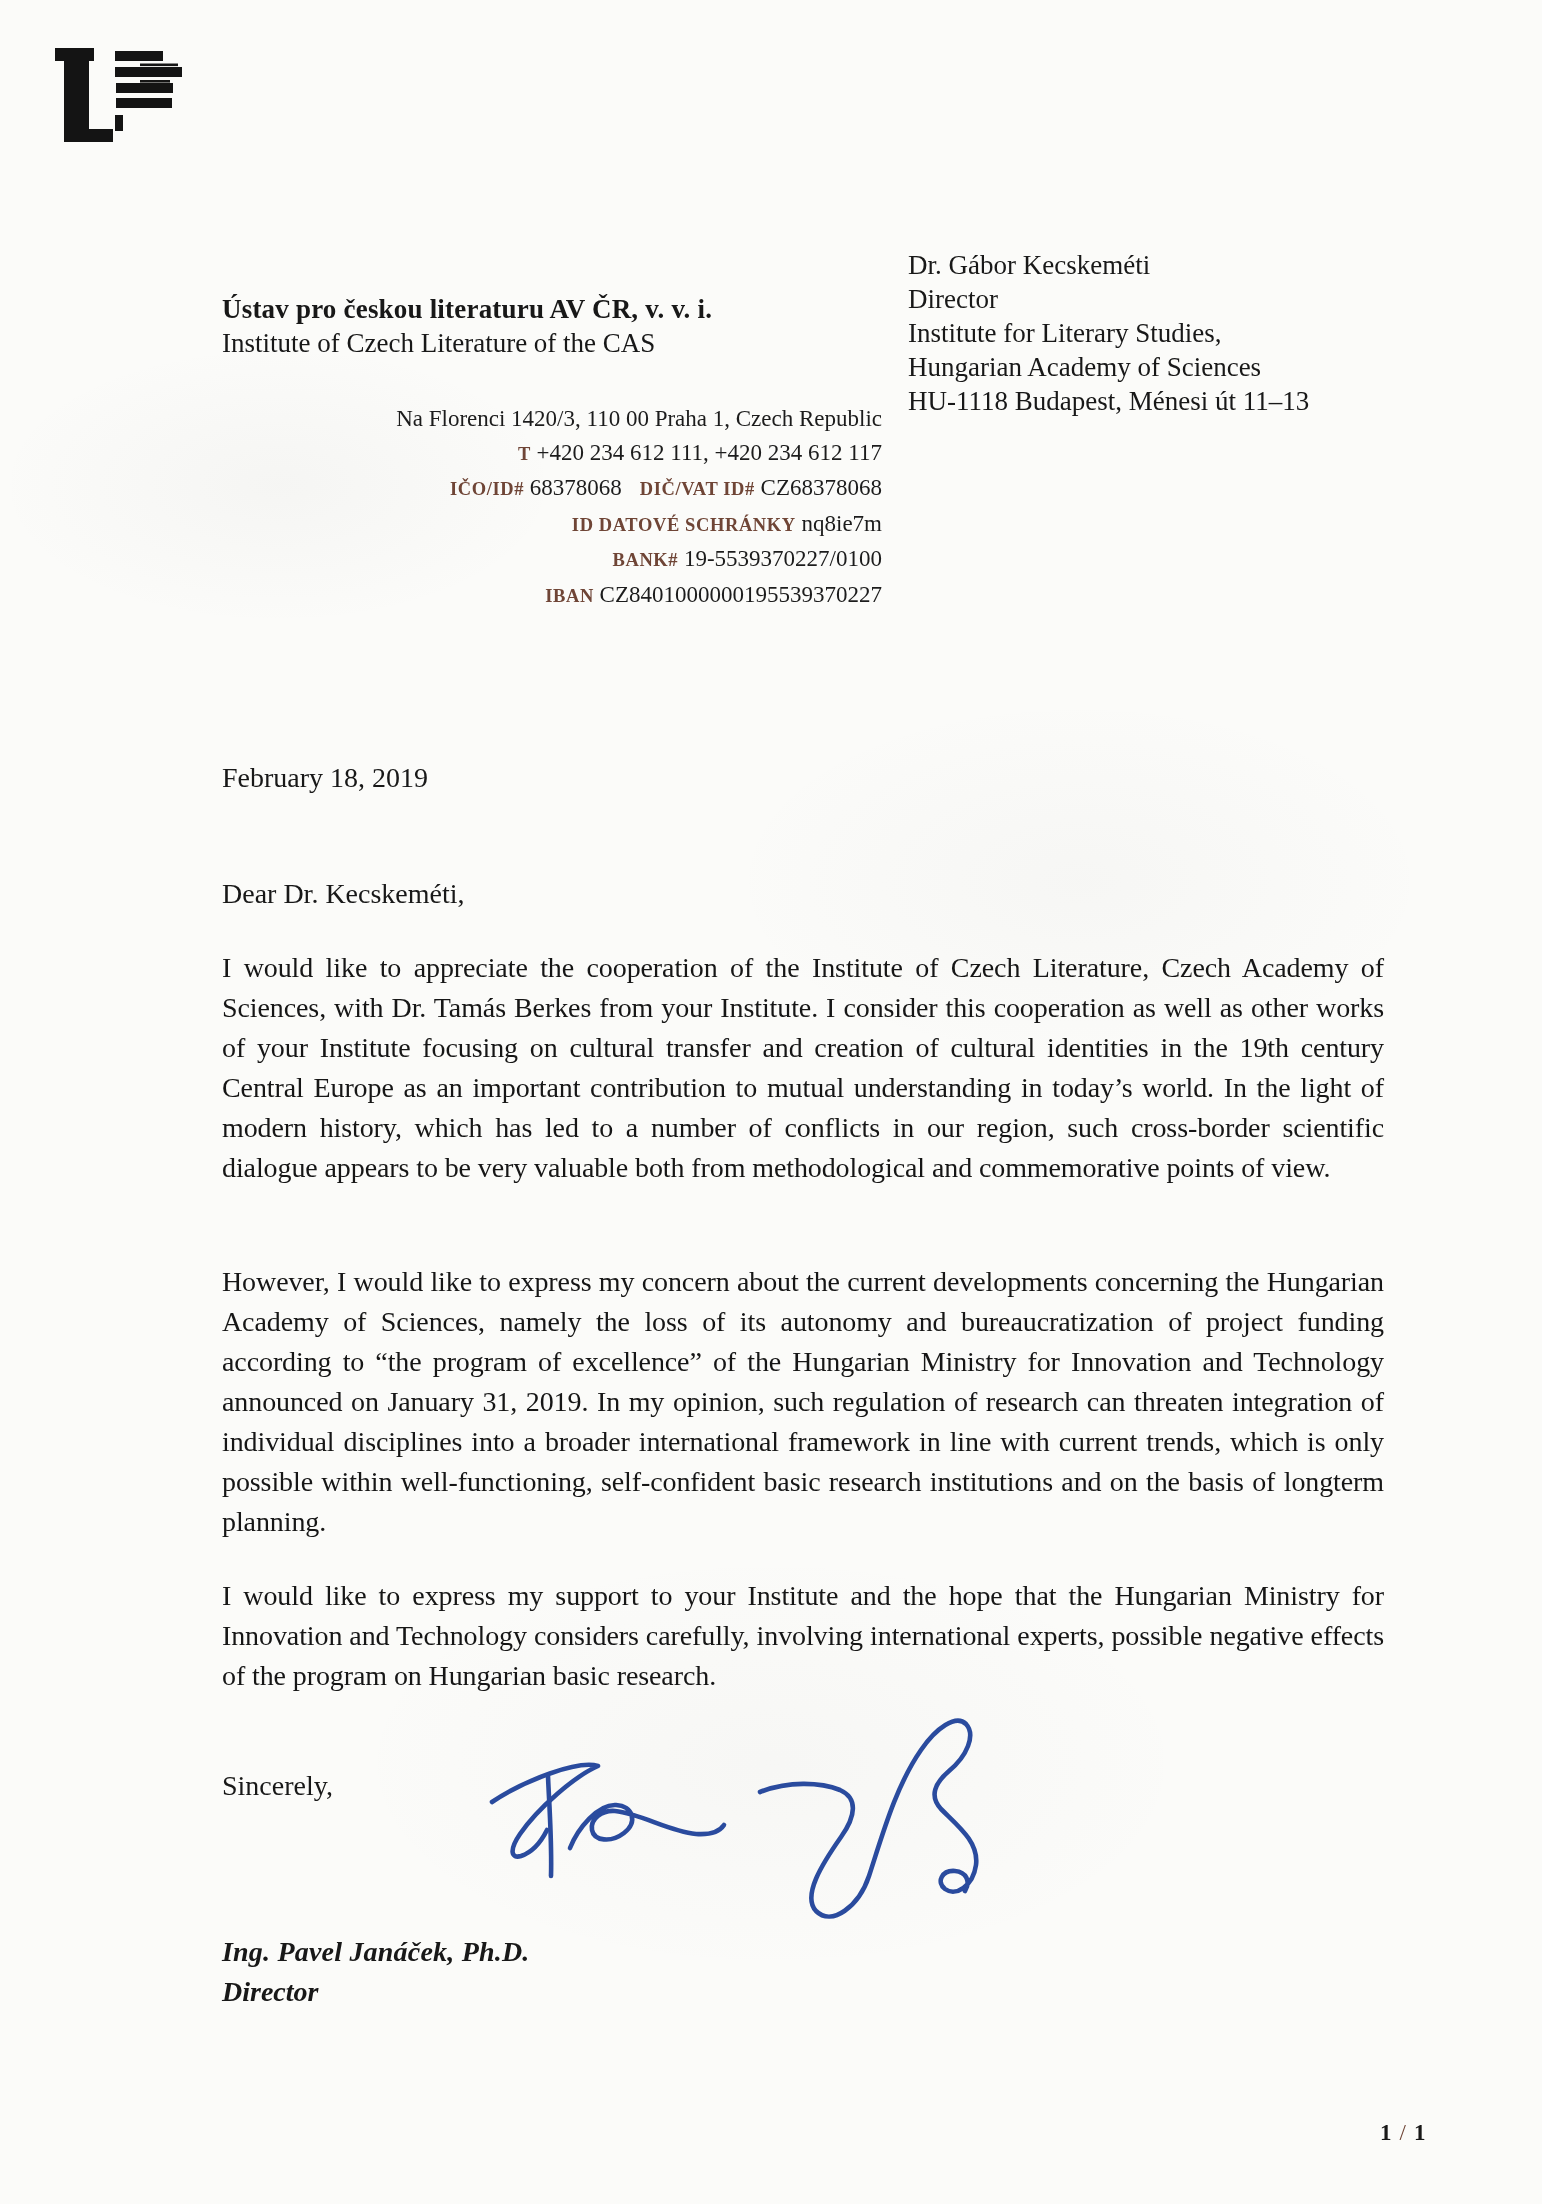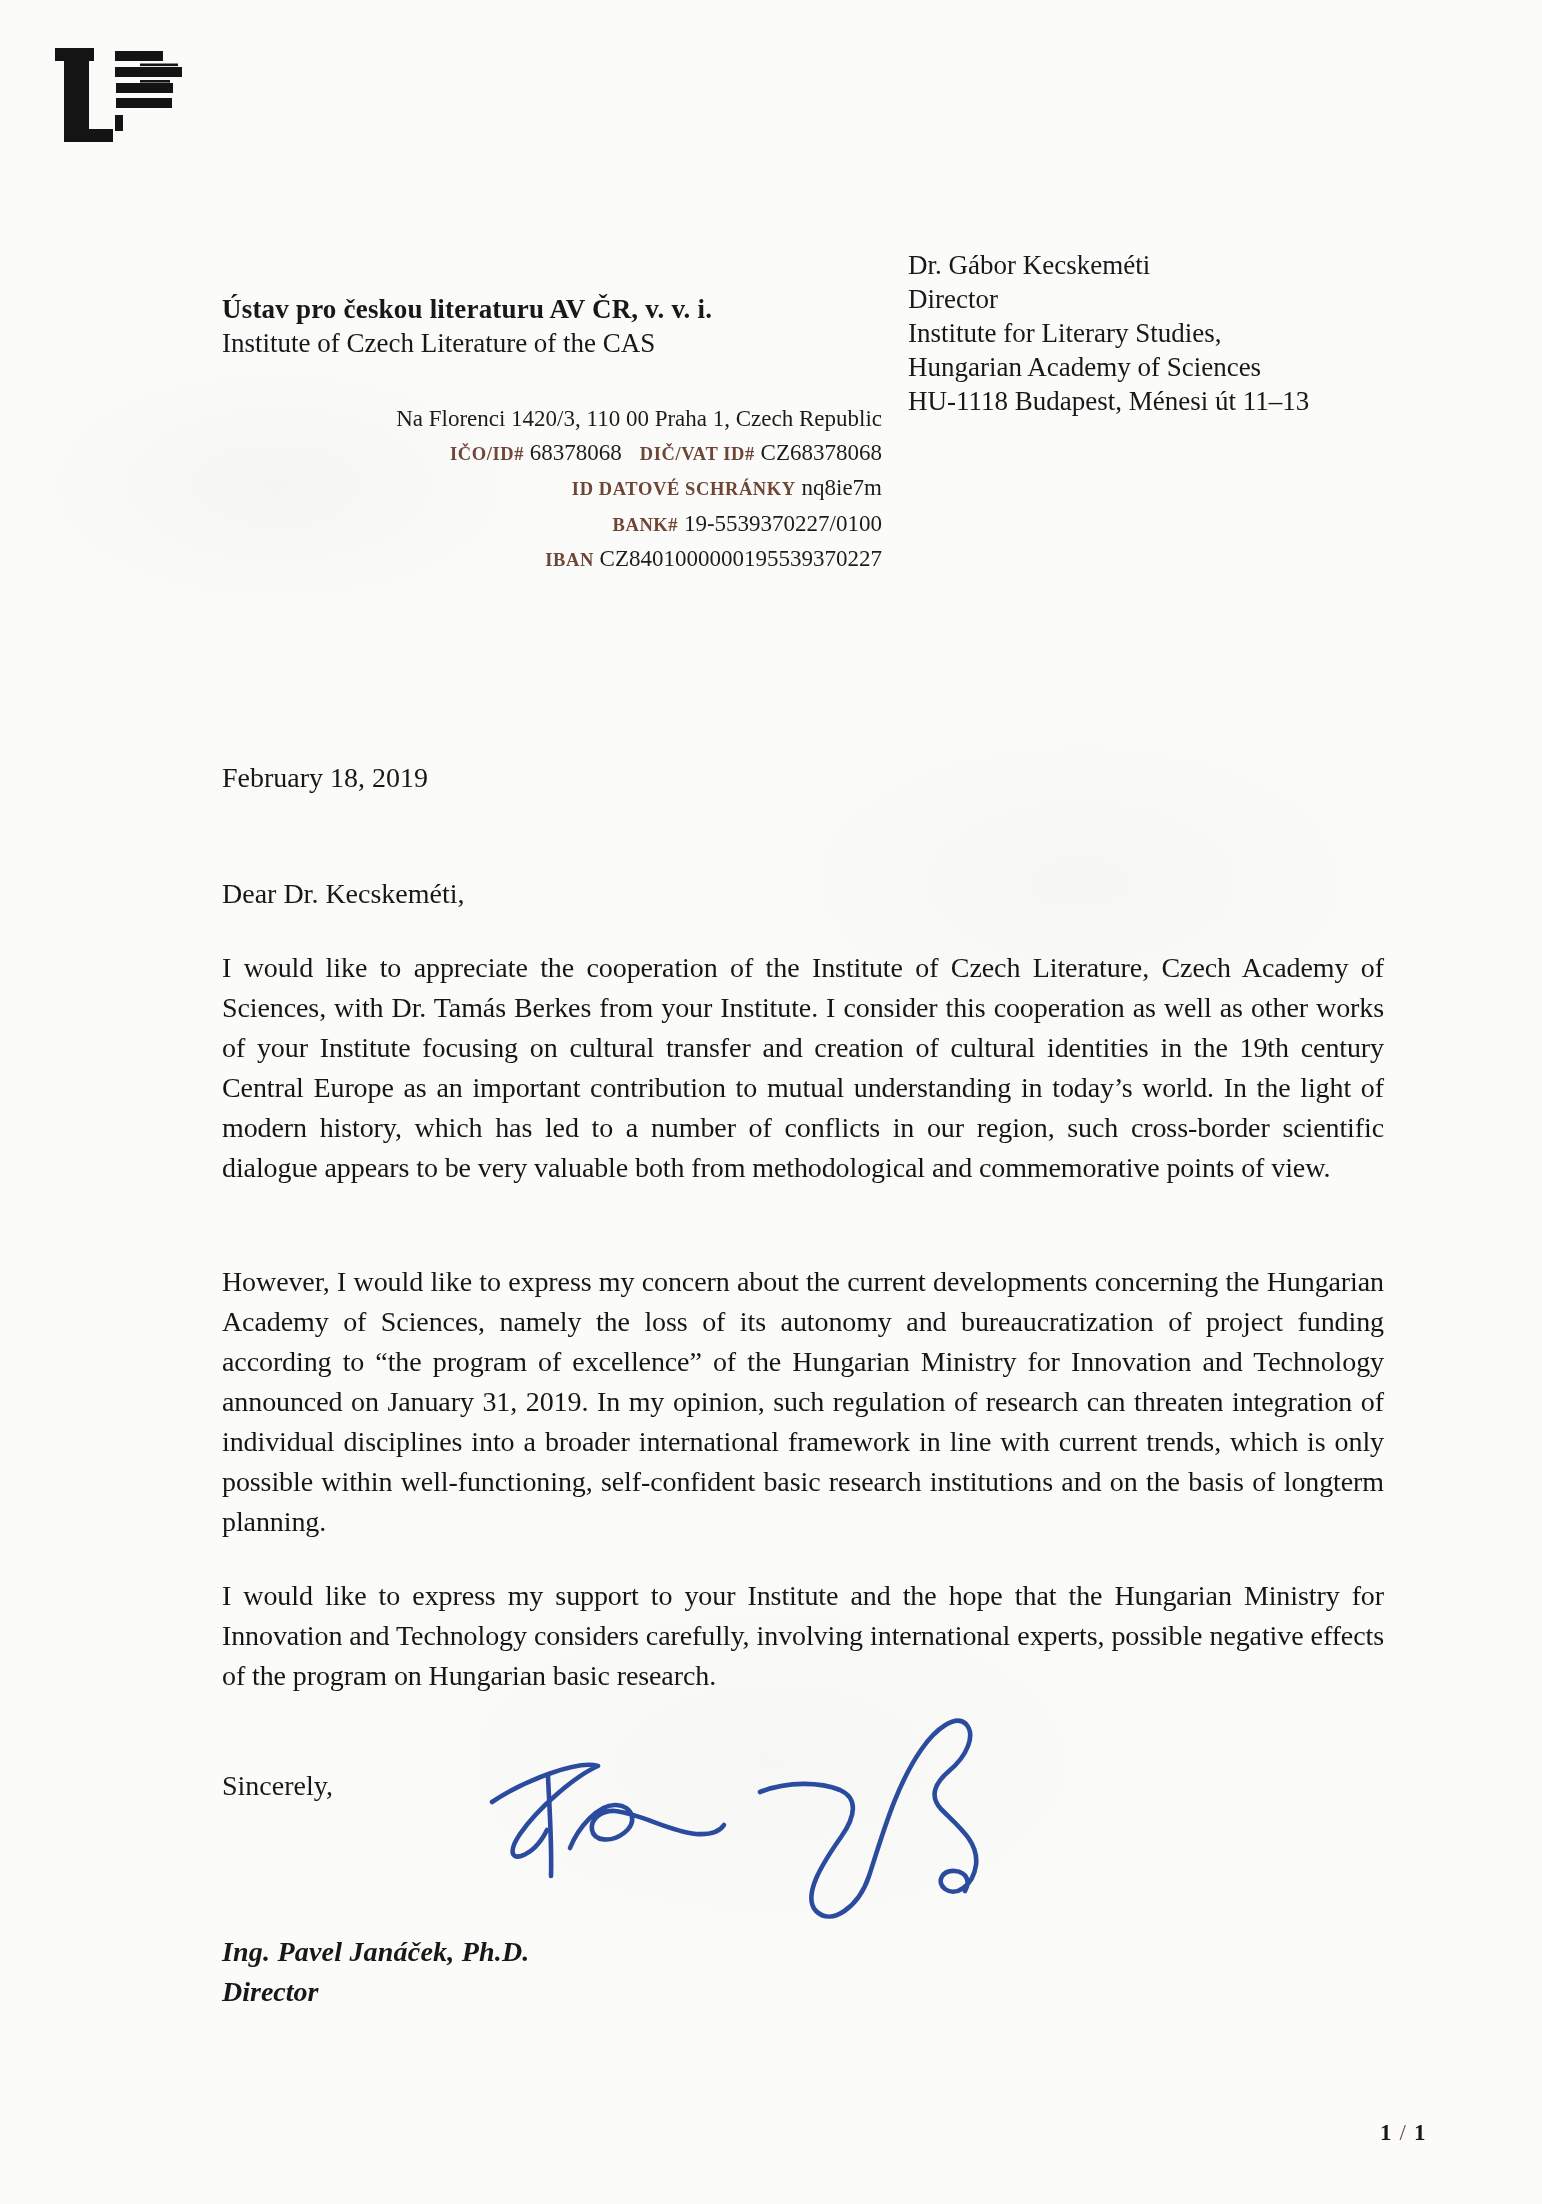--- a/index.html
+++ b/index.html
@@ -68,20 +68,21 @@
       <rect x="62" y="39" width="57" height="10"></rect>
       <rect x="62" y="54" width="56" height="10"></rect>
     </g>
   </svg>
 
   <div class="sender">
     <div class="name">Ústav pro českou literaturu AV ČR, v. v. i.</div>
     <div class="name-en">Institute of Czech Literature of the CAS</div>
     <div class="contact">
       <div>Na Florenci 1420/3, 110 00 Praha 1, Czech Republic</div>
+      <div><span class="lbl">T</span> <span>+420 234 612 111, +420 234 612 117</span></div>
       <div><span class="lbl">IČO/ID#</span> <span>68378068</span><span class="pair-gap"></span><span class="lbl">DIČ/VAT ID#</span> <span>CZ68378068</span></div>
       <div><span class="lbl">ID DATOVÉ SCHRÁNKY</span> <span>nq8ie7m</span></div>
       <div><span class="lbl">BANK#</span> <span>19-5539370227/0100</span></div>
       <div><span class="lbl">IBAN</span> <span>CZ8401000000195539370227</span></div>
     </div>
   </div>
 
   <div class="recipient">
     <div>Dr. Gábor Kecskeméti</div>
     <div>Director</div>

